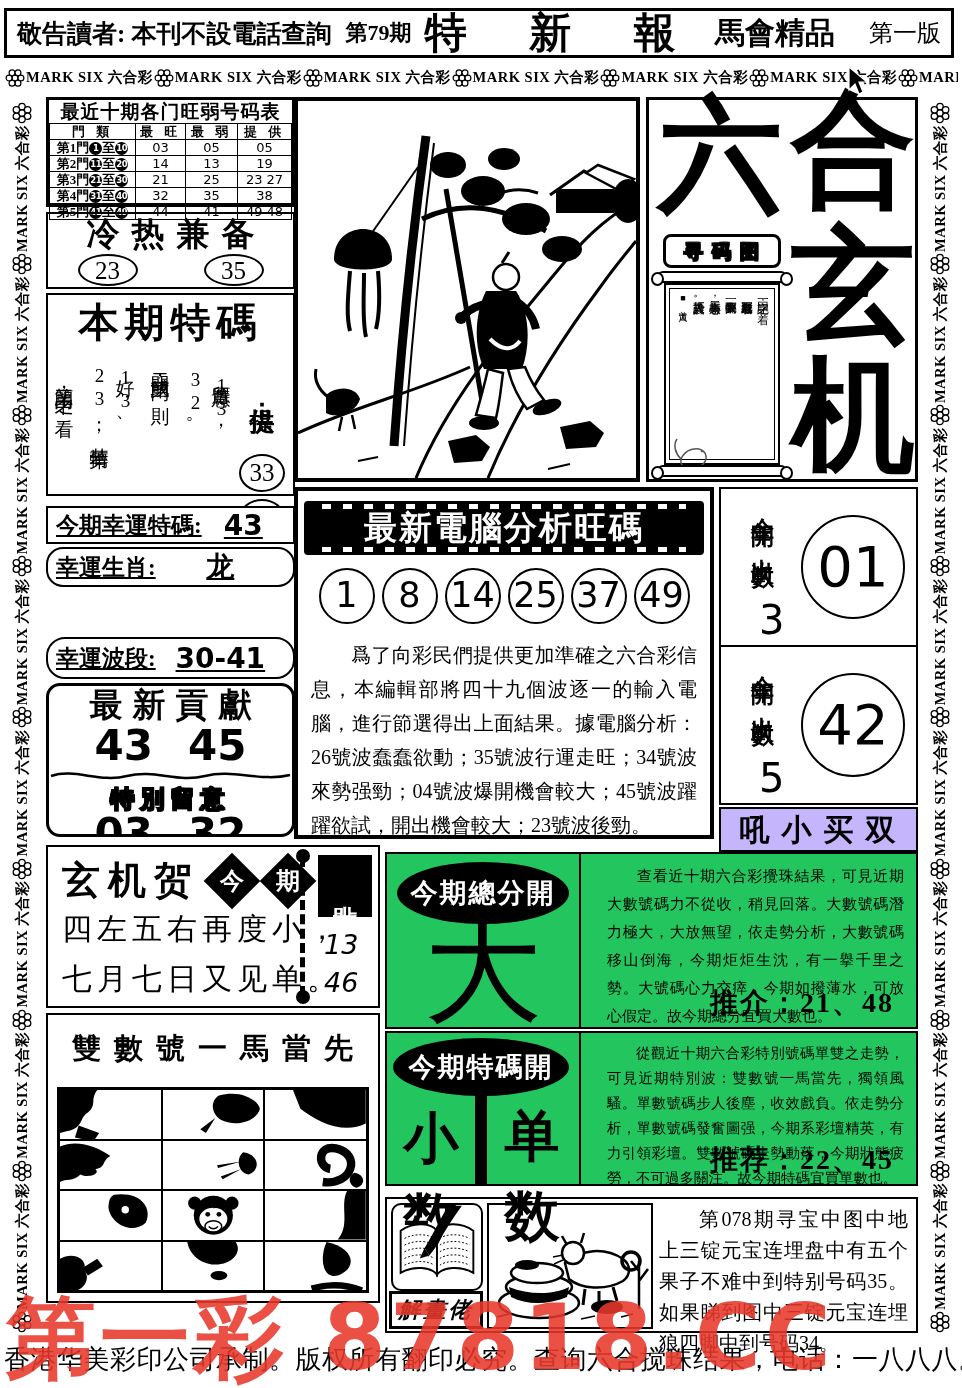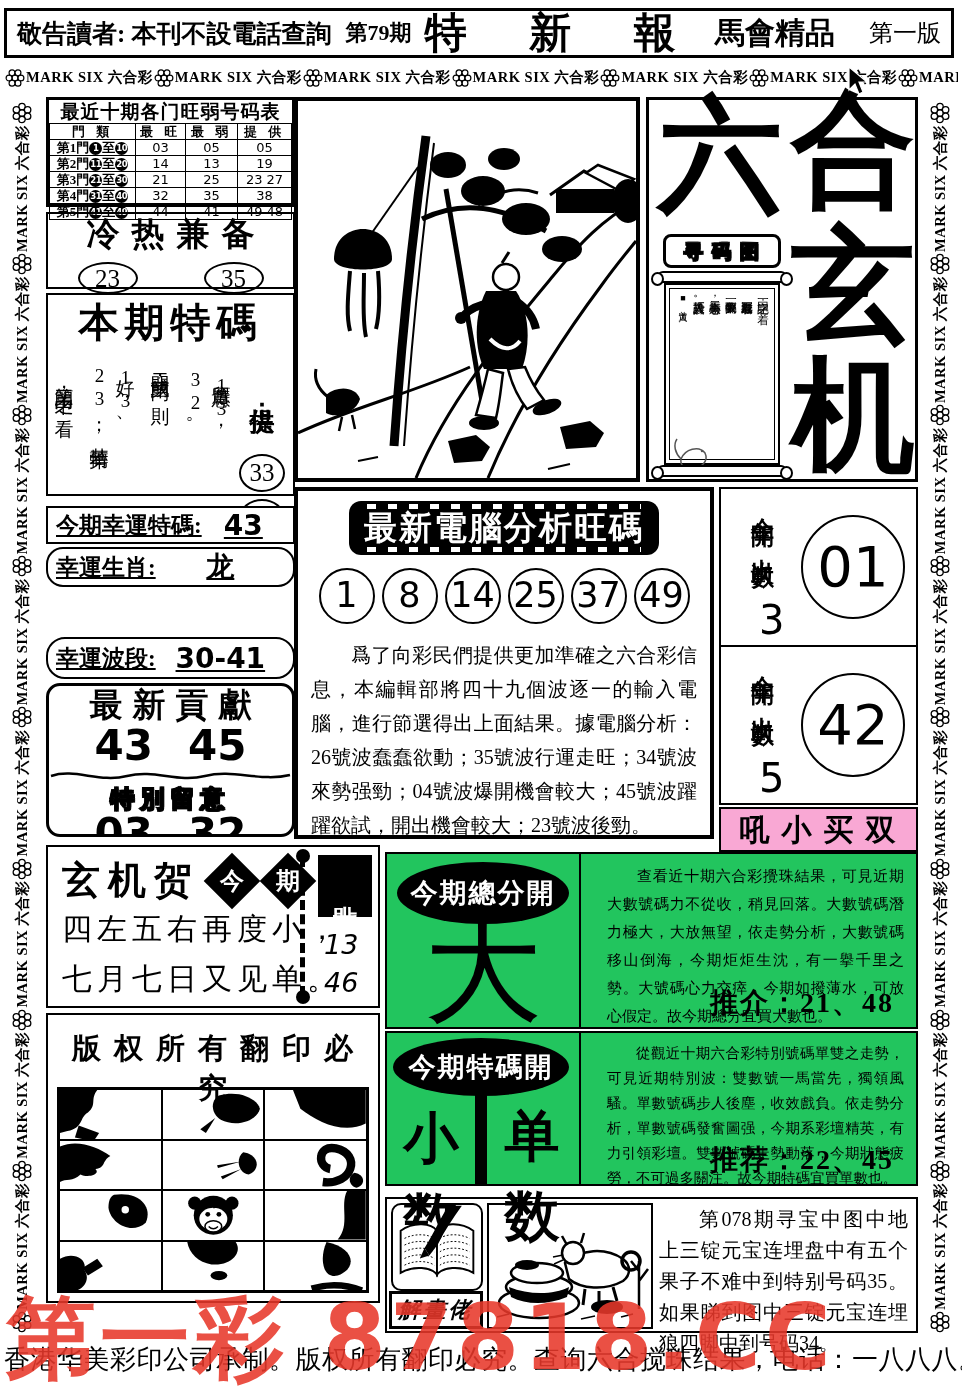--- a/index.html
+++ b/index.html
@@ -32,21 +32,21 @@
   #hw-title { font-size:19px; font-weight:bold; text-align:center; line-height:23px; letter-spacing:1px; }
   #hw-table { width:100%; border-collapse:collapse; }
   #hw-table th, #hw-table td { border:1.5px solid #000; text-align:center; font-size:13px; line-height:15px; padding:0; }
   #hw-table th { letter-spacing:4px; }
   td.door { font-weight:bold; font-size:12.5px; white-space:nowrap; }
   .cnum { display:inline-block; min-width:13px; height:13px; background:#000; color:#fff; border-radius:7px; font-size:8.5px; line-height:13px; font-style:normal; font-family:"DejaVu Sans",sans-serif; vertical-align:1px; padding:0 1px; letter-spacing:-0.5px; }
 
   
   #ch-panel { left:46px; top:212px; width:249px; height:77px; border:2.5px solid #000; text-align:center; }
   #ch-title { font-size:33px; font-weight:bold; letter-spacing:12px; line-height:40px; padding-left:12px; }
-  #ch-nums { display:flex; justify-content:center; gap:66px;margin-top:8px; }
+  #ch-nums { display:flex; justify-content:center; gap:66px; }
   .oval { display:inline-block; width:60px; height:32px; border:2.5px solid #000; border-radius:50%; font-size:25px; line-height:29px; text-align:center; }
 
   
   #sc-panel { left:46px; top:293px; width:249px; height:203px; border:2.5px solid #000; }
   #sc-title { font-size:40px; font-weight:bold; text-align:center; letter-spacing:6px; line-height:56px; }
   #sc-cols { position:absolute; left:8px; top:64px; bottom:4px; width:178px; writing-mode:vertical-rl; text-orientation:upright; font-size:19px; letter-spacing:2px; }
   #sc-cols > div { margin-left:9px; }
   #sc-cols > div:nth-child(1){ padding-top:10px; } #sc-cols > div:nth-child(3){ padding-top:6px; } #sc-cols > div:nth-child(4){ padding-top:14px; }
   #sc-offer { position:absolute; right:4px; top:60px; width:54px; text-align:center; }
   #sc-offer-label { writing-mode:vertical-rl; text-orientation:upright; font-size:25px; font-weight:bold; height:92px; margin:0 auto; }
@@ -82,21 +82,21 @@
   #pz-grid { position:absolute; left:9px; right:9px; top:72px; bottom:8px; display:grid; grid-template-columns:repeat(3,1fr); grid-template-rows:repeat(4,1fr); border:2px solid #000; }
   .pz-cell { border:1.5px solid #000; overflow:hidden; }
   .pz-cell svg { width:100%; height:100%; display:block; }
 
   
   #il-box { left:294px; top:97px; width:346px; height:385px; border:4px solid #000; }
   #il-box svg { width:100%; height:100%; display:block; }
 
   
   #pc-panel { left:294px; top:487px; width:420px; height:352px; border:4px solid #000; }
-  #pc-titlebar { position:relative; width:310px; height:54px; background:#000; border-radius:12px; margin:10px auto 0;text-decoration:underline; }
+  #pc-titlebar { position:relative; width:400px; height:54px; background:#000; border-radius:4px; margin:10px auto 0;text-decoration:underline; }
   #pc-titlebar .stripe { position:absolute; left:18px; right:18px; height:5px; background:repeating-linear-gradient(90deg,#fff 0 9px,transparent 9px 21px); }
   #pc-titlebar .stripe.t { top:3px; } #pc-titlebar .stripe.bm { bottom:3px; }
   #pc-title { position:relative; color:#fff; font-size:33px; font-weight:bold; text-align:center; line-height:54px; letter-spacing:2px; }
   #pc-circles { display:flex; justify-content:center; gap:7px; margin-top:13px; }
   .ball { width:56px; height:56px; border:2.5px solid #000; border-radius:50%; font-size:35px; line-height:51px; text-align:center; font-family:"DejaVu Sans",sans-serif; }
   #pc-para { margin:14px 13px 0; font-size:20px; line-height:34px; text-align:justify; text-indent:2em; }
 
   
   #mh-box { left:646px; top:97px; width:272px; height:385px; border:3px solid #000; }
   .mh-char { position:absolute; font-size:124px; font-weight:bold; line-height:130px; width:132px; text-align:center; }
@@ -112,21 +112,21 @@
   #scroll-rooster { position:absolute; left:14px; bottom:2px; }
 
   
   .fq-cell { left:719px; width:199px; height:160px; border:2px solid #000; background:#fff; }
   .fq-labels { position:absolute; left:26px; top:10px; height:104px; writing-mode:vertical-rl; text-orientation:upright; font-size:23px; font-weight:bold; letter-spacing:4px; }
   .fq-labels span { margin-left:10px; }
   .fq-count { position:absolute; left:38px; bottom:4px; font-size:40px; line-height:42px; }
   .fq-ball { position:absolute; right:11px; top:50%; transform:translateY(-50%); width:104px; height:104px; border:2.5px solid #000; border-radius:50%; text-align:center; font-size:56px; line-height:99px; font-family:"DejaVu Sans",sans-serif; }
 
   
-  #roar { left:719px; top:807px; width:199px; height:45px; border:2px solid #000; text-align:center; font-size:30px; font-weight:bold; letter-spacing:12px; line-height:42px; padding-left:10px; background:#f9a8d4; }
+  #roar { left:719px; top:807px; width:199px; height:45px; border:2px solid #000; text-align:center; font-size:30px; font-weight:bold; letter-spacing:12px; line-height:42px; padding-left:10px; background:#c4b5fd; }
 
   
   .sect { left:385px; width:533px; border:2.5px solid #000; background:#22c55e; }
   .sect .vdiv { position:absolute; left:192px; top:0; bottom:0; width:2px; background:#000; }
   .badge { background:#000; color:#fff; border-radius:50%; text-align:center; font-weight:bold; }
   #ts-badge { position:absolute; left:10px; top:8px; width:172px; height:62px; font-size:27px; line-height:62px; letter-spacing:2px; }
   #ts-big { position:absolute; left:0; top:58px; width:192px; text-align:center; font-size:118px; line-height:118px; }
   .sect-para { position:absolute; left:220px; right:12px; top:8px; font-size:15px; line-height:28px; text-align:justify; text-indent:2em;font-family:Liberation Serif, serif; }
   .sect-reco { position:absolute; right:22px; bottom:5px; font-size:28px; font-weight:bold; letter-spacing:2px; }
   #sp-badge { position:absolute; left:6px; top:5px; width:176px; height:58px; font-size:27px; line-height:58px; letter-spacing:2px; }
@@ -579,21 +579,21 @@
     </div>
     <div class="my-line" style="top:62px">四左五右再度小，</div>
     <div class="my-line" style="top:112px">七月七日又见单。</div>
     <div id="my-dash"></div>
     <div id="my-tip">貼士</div>
     <div class="my-tip-num" style="top:82px">13</div>
     <div class="my-tip-num" style="top:120px">46</div>
   </div>
 
   <div id="pz-panel" class="abs">
-    <div id="pz-title">版权所有翻印必究</div>
+    <div id="pz-title">雙數號一馬當先</div>
     <div id="pz-grid">
         <div class="pz-cell">
           <svg viewBox="0 0 108 52" preserveAspectRatio="none" fill="#000">
             <path d="M0,0 L40,0 C32,10 40,16 30,24 C20,30 26,40 8,44 L0,46 Z"></path>
             <path d="M20,38 l22,8 -6,9 -20,-4 z"></path>
           </svg>
         </div>
         <div class="pz-cell">
           <svg viewBox="0 0 108 52" preserveAspectRatio="none" fill="#000">
             <path d="M60,6 C80,0 100,8 104,20 C100,34 78,40 62,32 C52,26 50,12 60,6 Z"></path>

